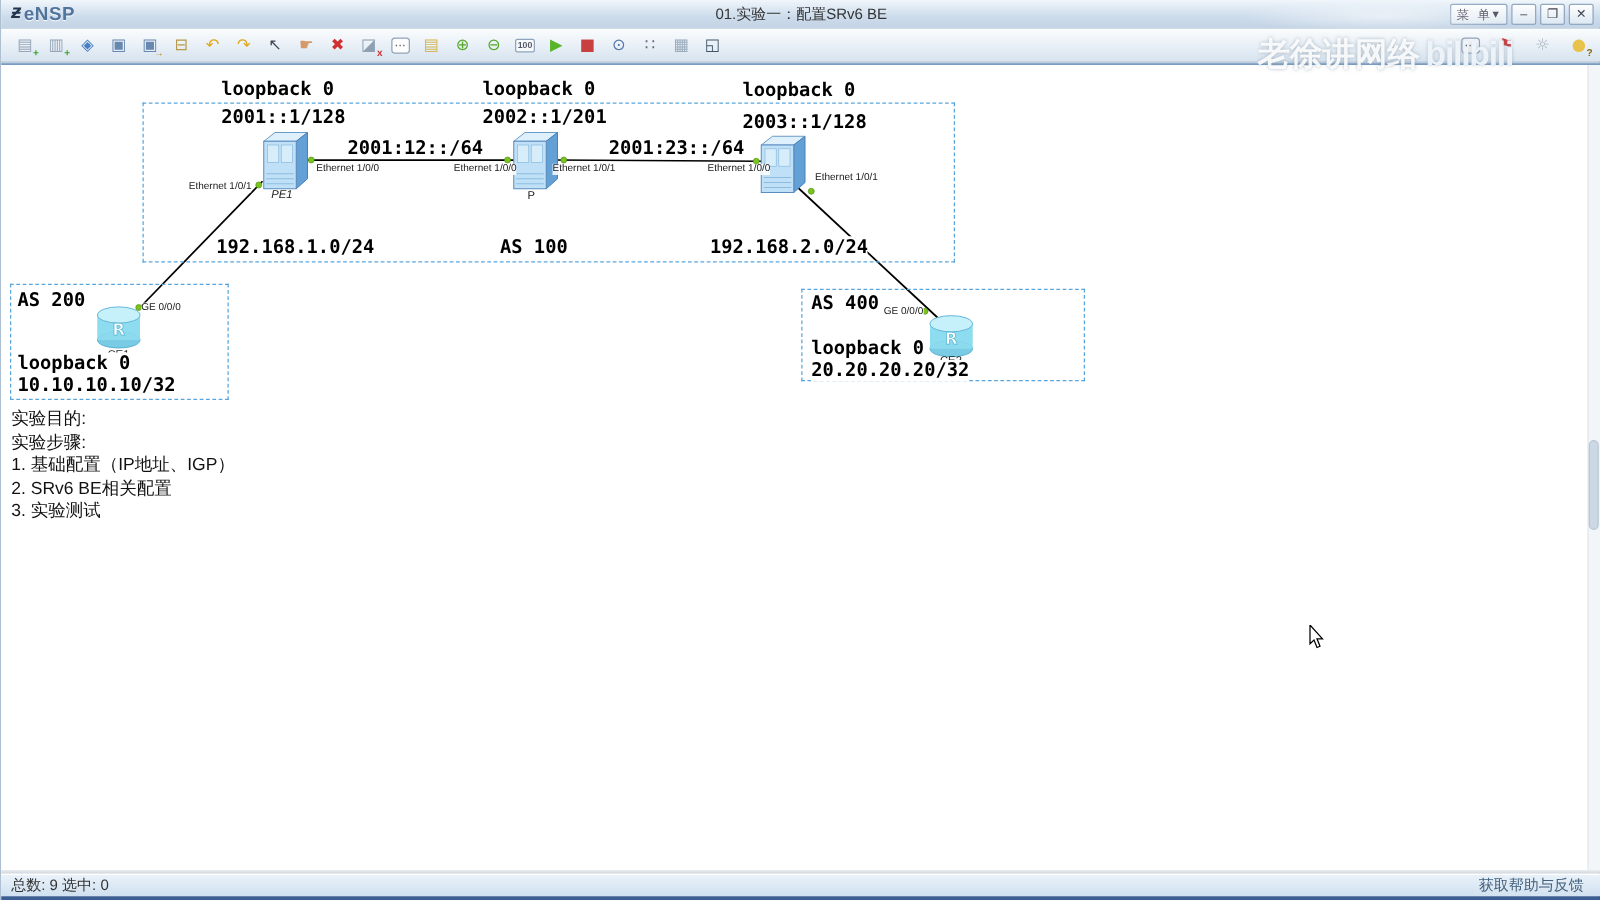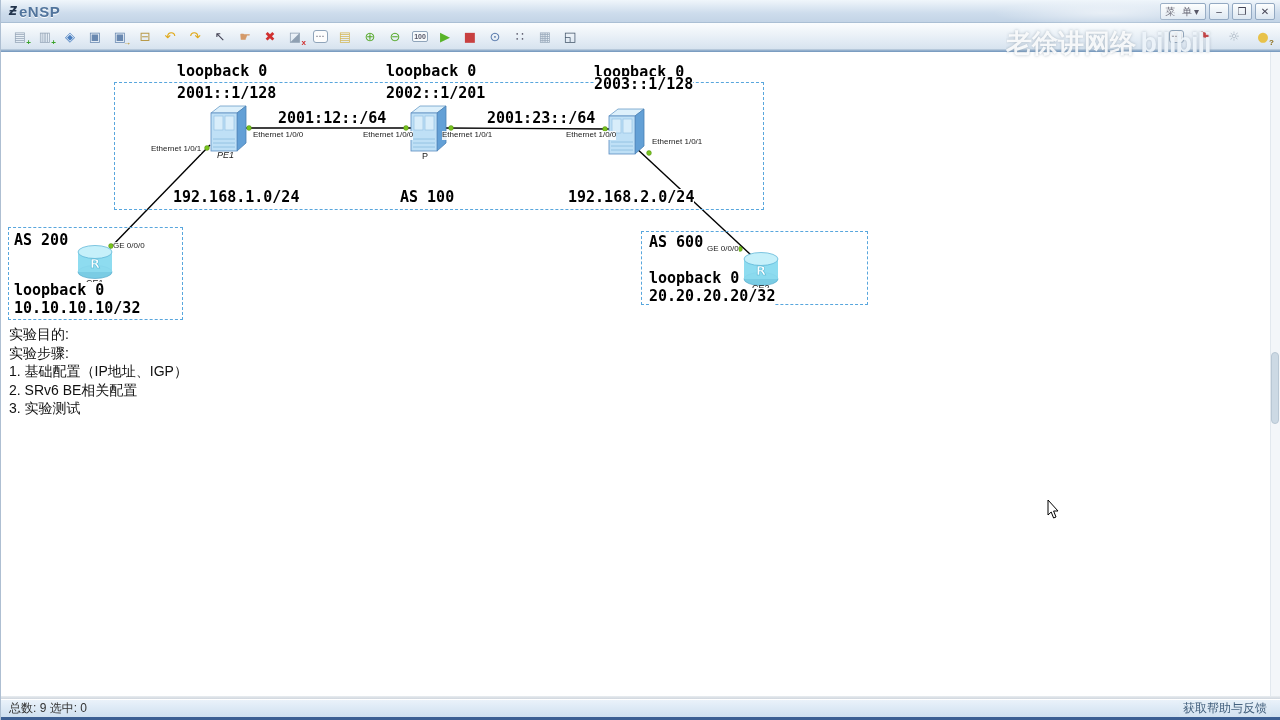--- a/index.html
+++ b/index.html
@@ -92,20 +92,21 @@
 </head>
 <body>
 
 <div id="app">
 
   <div id="titlebar">
     <div id="logo">
       <span class="lg-glyph">ƶ</span>
       <span class="lg-text">eNSP</span>
     </div>
+    <div id="win-title">01.实验一：配置SRv6 BE</div>
     <div id="win-controls">
       <div class="win-btn menu">
         <span>菜 单</span>
           <span>▾</span>
       </div>
       <div class="win-btn">–</div>
       <div class="win-btn">❐</div>
       <div class="win-btn">✕</div>
     </div>
   </div>
@@ -276,30 +277,30 @@
   <rect x="3" y="9" width="34" height="20" fill="#8edcf0" opacity="0.85"></rect>
   <ellipse cx="20" cy="9" rx="17" ry="6.5" fill="#c6f0fa" stroke="#62b8d8" stroke-width="0.8"></ellipse>
   <text x="20" y="25" text-anchor="middle" font-size="13" font-weight="bold" fill="#ffffff" stroke="#58b8d4" stroke-width="0.6" font-family="DejaVu Sans, sans-serif">R</text>
 </svg></div>
         <div class="node-label" style="left: 751px; top: 231px;">CE2</div>
         <div class="topo-label" style="left: 176px; top: 11px;">loopback 0</div>
         <div class="topo-label" style="left: 176px; top: 33px;">2001::1/128</div>
         <div class="topo-label" style="left: 385px; top: 11px;">loopback 0</div>
         <div class="topo-label" style="left: 385px; top: 33px;">2002::1/201</div>
         <div class="topo-label" style="left: 593px; top: 12px;">loopback 0</div>
-        <div class="topo-label" style="left: 593px; top: 24px;">2003::1/128</div>
+        <div class="topo-label" style="left: 593px; top: 37px;">2003::1/128</div>
         <div class="topo-label" style="left: 277px; top: 58px;">2001:12::/64</div>
         <div class="topo-label" style="left: 486px; top: 58px; text-align: center;">2001:23::/64</div>
         <div class="topo-label" style="left: 172px; top: 137px;">192.168.1.0/24</div>
         <div class="topo-label" style="left: 399px; top: 137px;">AS 100</div>
         <div class="topo-label" style="left: 567px; top: 137px;">192.168.2.0/24</div>
         <div class="topo-label" style="left: 13px; top: 180px;">AS 200</div>
         <div class="topo-label" style="left: 13px; top: 230px;">loopback 0</div>
         <div class="topo-label" style="left: 13px; top: 248px;">10.10.10.10/32</div>
-        <div class="topo-label" style="left: 648px; top: 182px;">AS 600</div>
+        <div class="topo-label" style="left: 648px; top: 182px;">AS 400</div>
         <div class="topo-label" style="left: 648px; top: 218px;">loopback 0</div>
         <div class="topo-label" style="left: 648px; top: 236px;">20.20.20.20/32</div>
         <div class="iface-label" style="left: 252px; top: 79px;">Ethernet 1/0/0</div>
         <div class="iface-label" style="left: 362px; top: 79px;">Ethernet 1/0/0</div>
         <div class="iface-label" style="left: 441px; top: 79px;">Ethernet 1/0/1</div>
         <div class="iface-label" style="left: 565px; top: 79px;">Ethernet 1/0/0</div>
         <div class="iface-label" style="left: 150px; top: 93px;">Ethernet 1/0/1</div>
         <div class="iface-label" style="left: 651px; top: 86px;">Ethernet 1/0/1</div>
         <div class="iface-label" style="left: 112px; top: 190px;">GE 0/0/0</div>
         <div class="iface-label" style="left: 706px; top: 193px;">GE 0/0/0</div>

